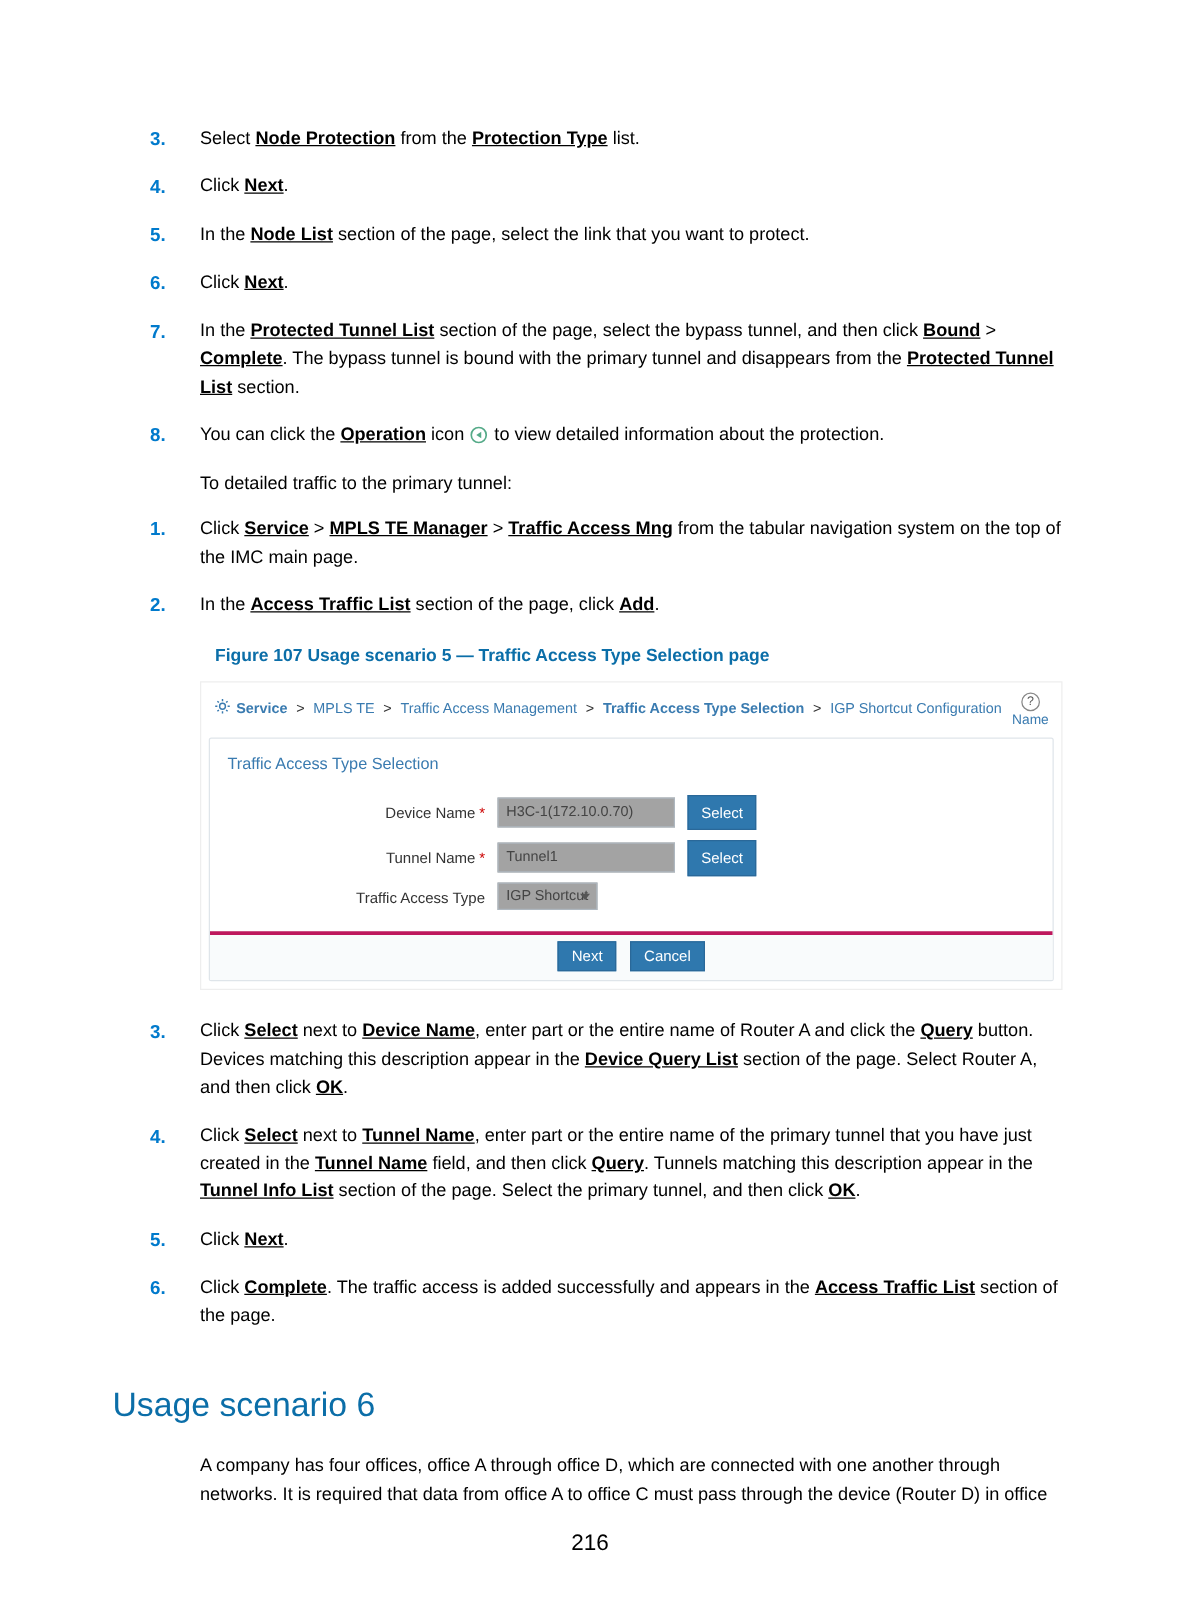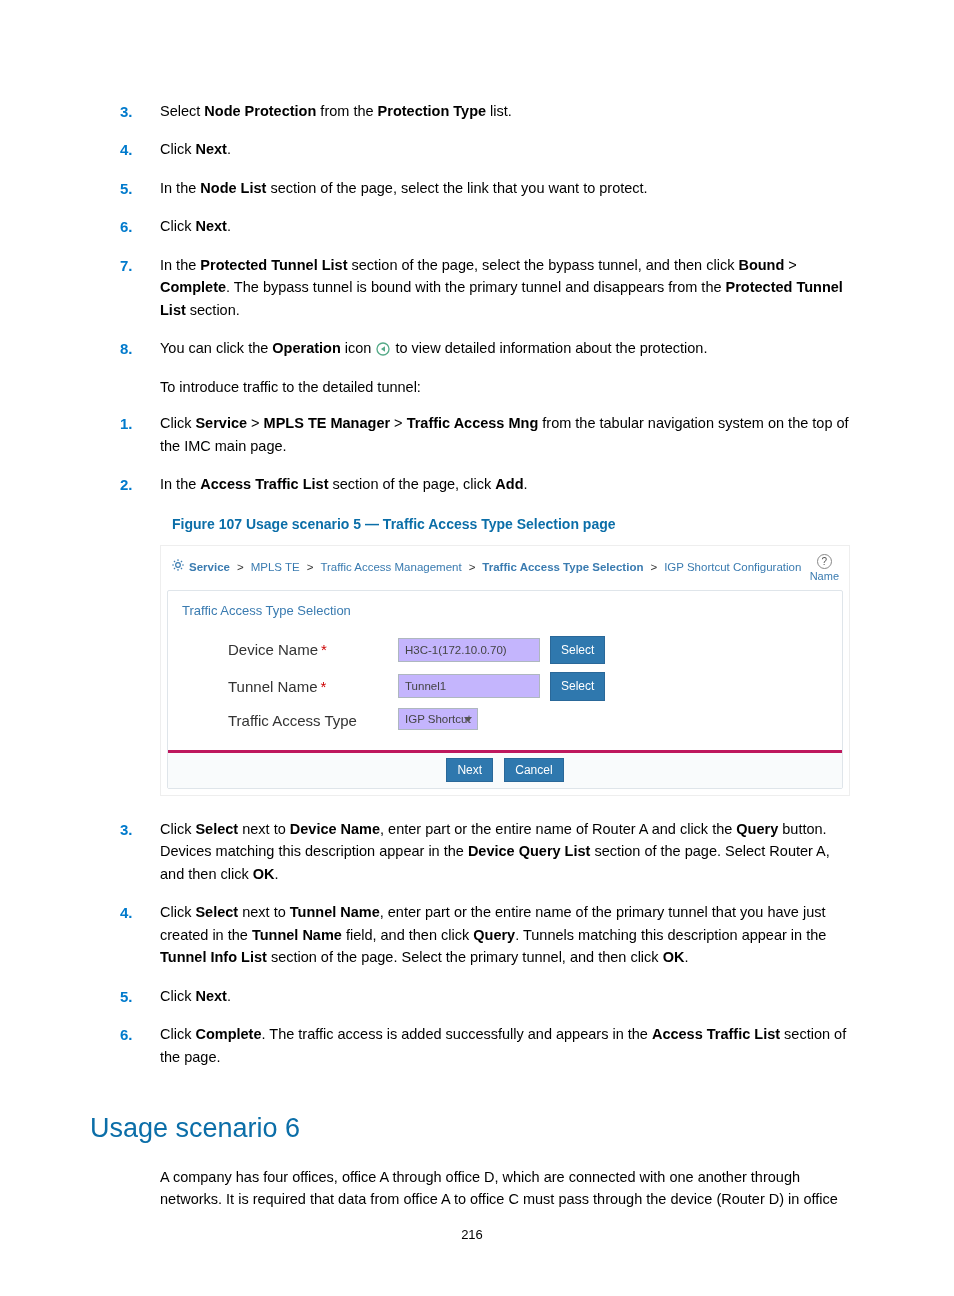--- a/index.html
+++ b/index.html
@@ -27,21 +27,21 @@
     margin-bottom: 16px;
   }
   ol.main-list > li .num {
     position: absolute;
     left: -40px;
     top: 0;
     font-weight: bold;
     color: #007acc;
     font-size: 15px;
   }
-  .b { font-weight: bold; }
+  .b { font-weight: bold; text-decoration: underline; }
   .link-blue { color: #0b6ea8; }
   .fig-caption {
     color: #0b6ea8;
     font-weight: bold;
     font-size: 14px;
     margin: 18px 0 10px 70px;
     padding-left: 12px;
   }
   .op-icon {
     display: inline-block;
@@ -53,21 +53,21 @@
     font-size: 27px;
     font-weight: normal;
     margin: 40px 0 16px 0;
   }
   .body-para {
     margin: 0 0 14px 70px;
   }
   .body-para.no-indent { margin-left: 70px; }
   .pagenum {
     text-align: center;
-    font-size: 13px;
+    font-size: 18px;
   }
 
   
   .fig {
     margin: 8px 0 10px 70px;
     border: 1px solid #eee;
     padding: 4px;
     font-size: 11.5px;
     color: #333;
     background: #fff;
@@ -113,26 +113,27 @@
   }
   .fig .form-row {
     display: flex;
     align-items: center;
     padding: 4px 14px 4px 60px;
     gap: 10px;
   }
   .fig .lbl {
     width: 160px;
     color: #333;
-    font-size: 15px;
+    font-size: 12px;
+    text-align: right;
   }
   .fig .req { color: #c00; margin-left: 3px; }
   .fig .txt, .fig .sel {
     border: 1px solid #aeb7bf;
-    background: #c4b5fd;
+    background: #a3a3a3;
     padding: 4px 6px;
     width: 128px;
     height: 14px;
     font-size: 11.5px;
     color: #444;
     font-family: Arial, sans-serif;
   }
   .fig .sel-wrap {
     position: relative;
     display: inline-block;
@@ -183,21 +184,21 @@
       <li><span class="num">4.</span>Click <span class="b">Next</span>.</li>
       <li><span class="num">5.</span>In the <span class="b">Node List</span> section of the page, select the link that you want to protect.</li>
       <li><span class="num">6.</span>Click <span class="b">Next</span>.</li>
       <li><span class="num">7.</span>In the <span class="b">Protected Tunnel List</span> section of the page, select the bypass tunnel, and then click <span class="b">Bound</span> &gt; <span class="b">Complete</span>. The bypass tunnel is bound with the primary tunnel and disappears from the <span class="b">Protected Tunnel List</span> section.</li>
       <li><span class="num">8.</span>You can click the <span class="b">Operation</span> icon <span class="op-icon"><svg width="16" height="16" viewBox="0 0 24 24">
             <circle cx="12" cy="12" r="9" fill="none" stroke="#5a8" stroke-width="2"></circle>
             <path d="M9 12l6-4v8z" fill="#5a8"></path>
           </svg></span>  to view detailed information about the protection.</li>
     </ol>
 
-  <p class="body-para no-indent">To introduce traffic to the detailed tunnel:</p>
+  <p class="body-para no-indent">To detailed traffic to the primary tunnel:</p>
 
   <ol class="main-list">
       <li><span class="num">1.</span>Click <span class="b">Service</span> &gt; <span class="b">MPLS TE Manager</span> &gt; <span class="b">Traffic Access Mng</span> from the tabular navigation system on the top of the IMC main page.</li>
       <li><span class="num">2.</span>In the <span class="b">Access Traffic List</span> section of the page, click <span class="b">Add</span>.</li>
     </ol>
 
   <div class="fig-caption">Figure 107 Usage scenario 5 — Traffic Access Type Selection page</div>
 
   <div class="fig">
     <div class="top-row">

